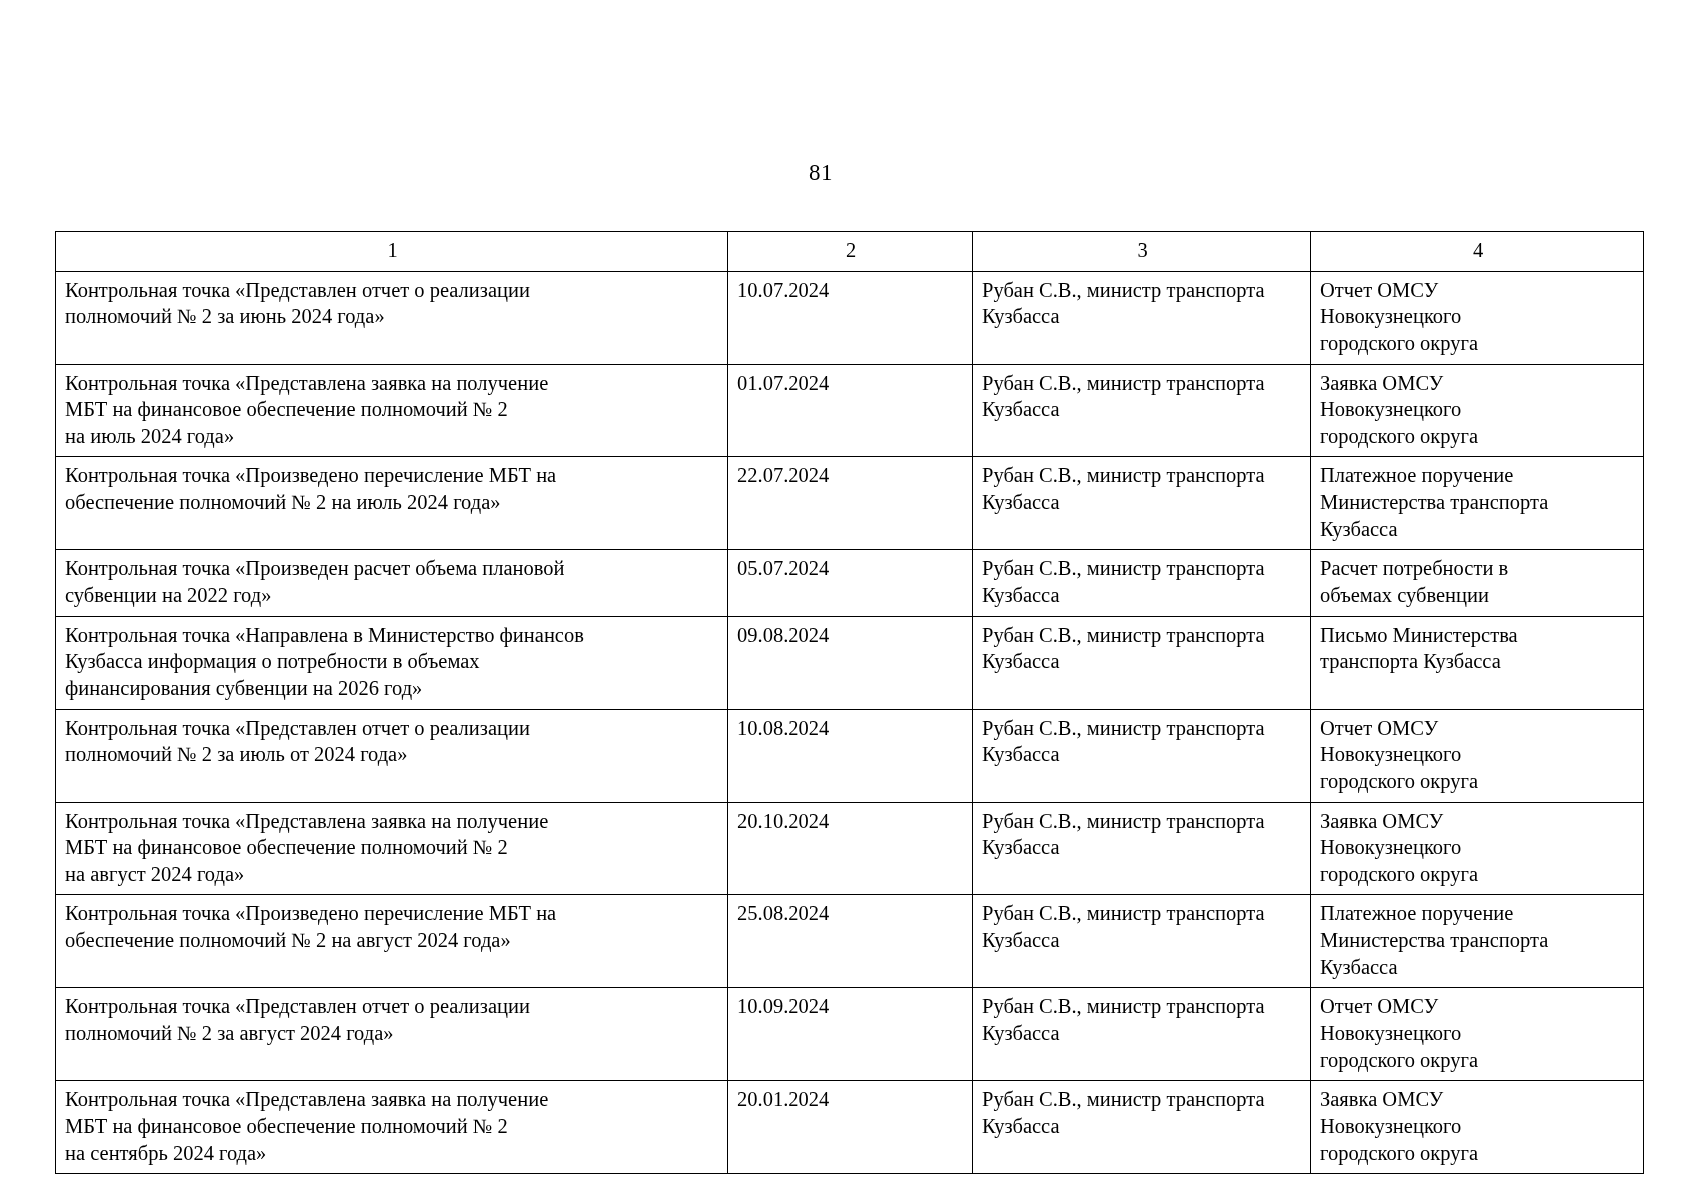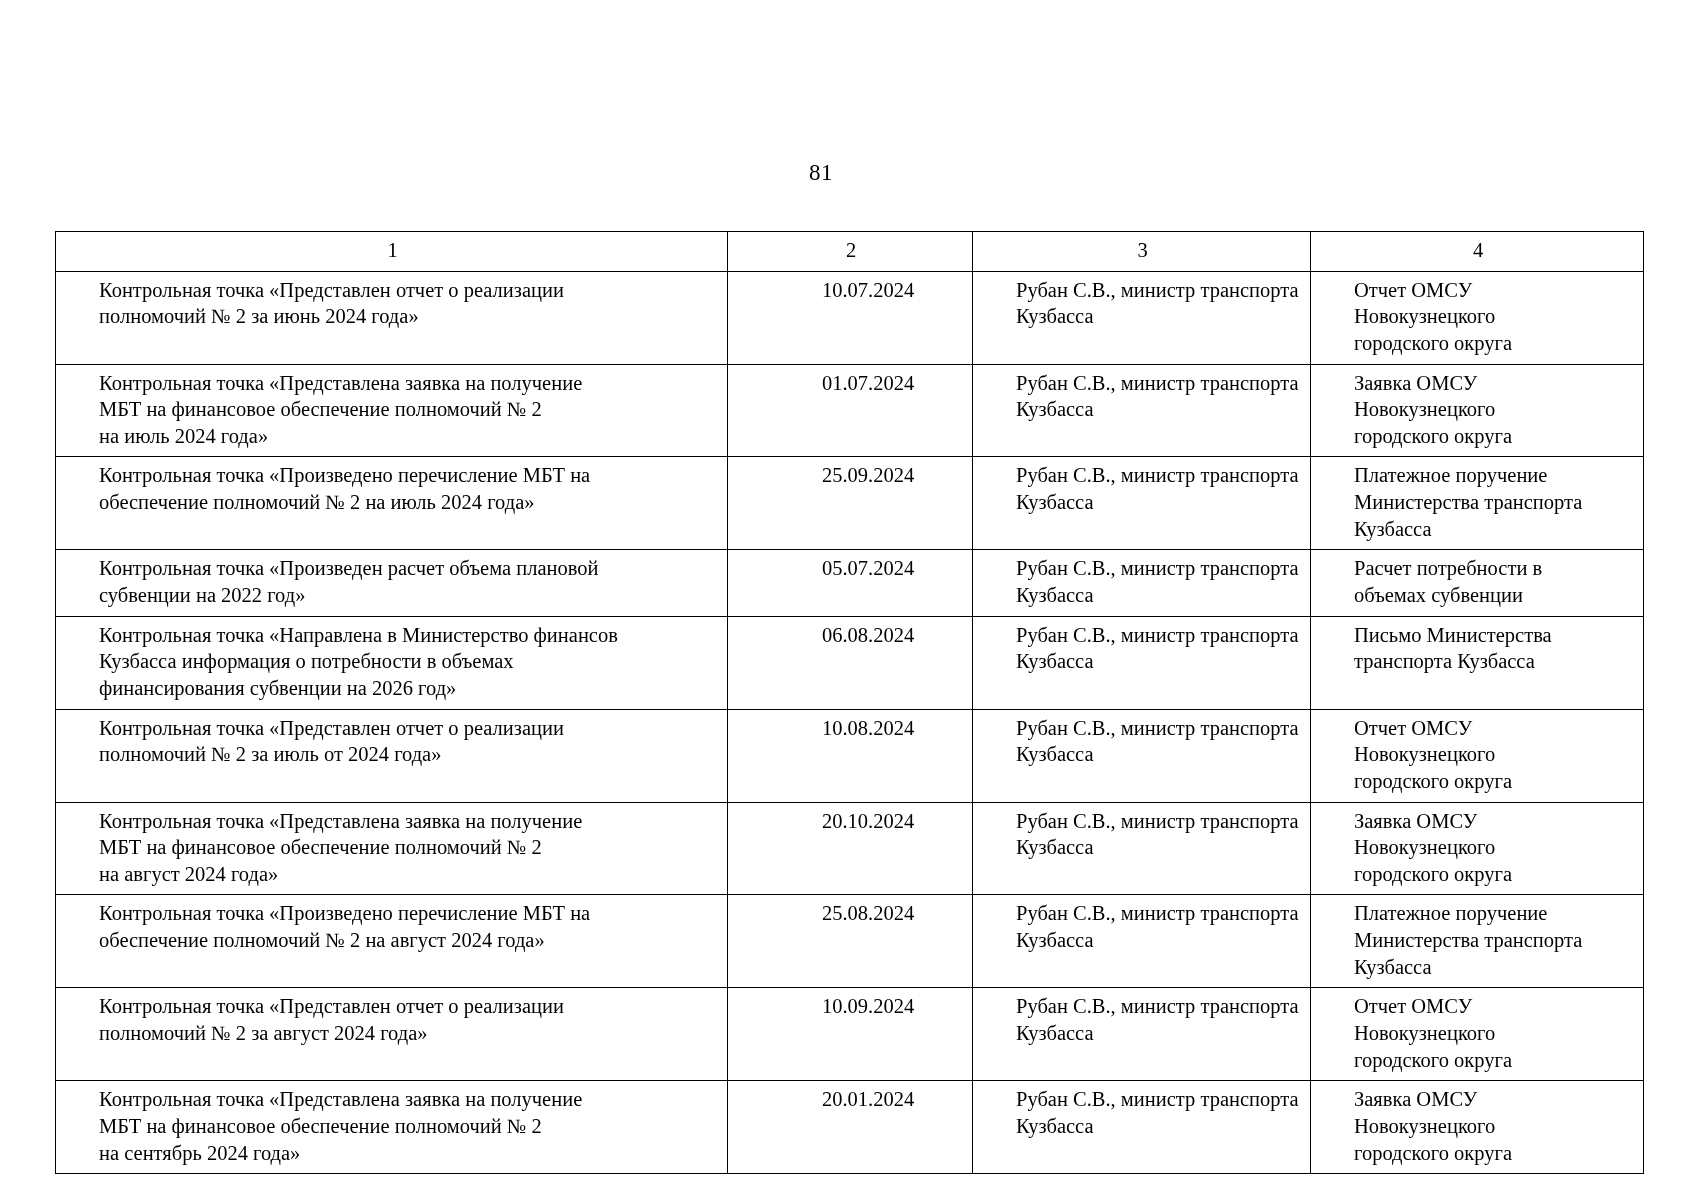--- a/index.html
+++ b/index.html
@@ -49,22 +49,22 @@
   .col2 { width: 245px; }
   .col3 { width: 338px; }
   .col4 { width: 333px; }
 
   .hdr td {
     text-align: center;
     padding-top: 2px;
     padding-bottom: 3px;
     font-size: 20.5px;
   }
-  .c-center { text-align: center; }
-  .cell-text { display: block; white-space: pre-line; margin-left: 34px; }
+  .c-center { text-align: left; }
+  .cell-text { display: block; white-space: pre-line; }
   .row-tall td { padding-bottom: 22px; }
 </style>
 </head>
 <body>
 
 <div class="page">
 
   <div class="page-number">81</div>
 
   <div class="table-wrap">
@@ -121,21 +121,21 @@
 городского округа</span>
             </td>
         </tr>
 
         <tr>
           <td>
               <span class="cell-text">Контрольная точка «Произведено перечисление МБТ на
 обеспечение полномочий № 2 на июль 2024 года»</span>
             </td>
           <td class="c-center">
-              <span class="cell-text">25.09.2024</span>
+              <span class="cell-text">22.07.2024</span>
             </td>
           <td>
               <span class="cell-text">Рубан С.В., министр транспорта
 Кузбасса</span>
             </td>
           <td>
               <span class="cell-text">Платежное поручение
 Министерства транспорта
 Кузбасса</span>
             </td>
@@ -159,21 +159,21 @@
             </td>
         </tr>
 
         <tr>
           <td>
               <span class="cell-text">Контрольная точка «Направлена в Министерство финансов
 Кузбасса информация о потребности в объемах
 финансирования субвенции на 2026 год»</span>
             </td>
           <td class="c-center">
-              <span class="cell-text">06.08.2024</span>
+              <span class="cell-text">09.08.2024</span>
             </td>
           <td>
               <span class="cell-text">Рубан С.В., министр транспорта
 Кузбасса</span>
             </td>
           <td>
               <span class="cell-text">Письмо Министерства
 транспорта Кузбасса</span>
             </td>
         </tr>

